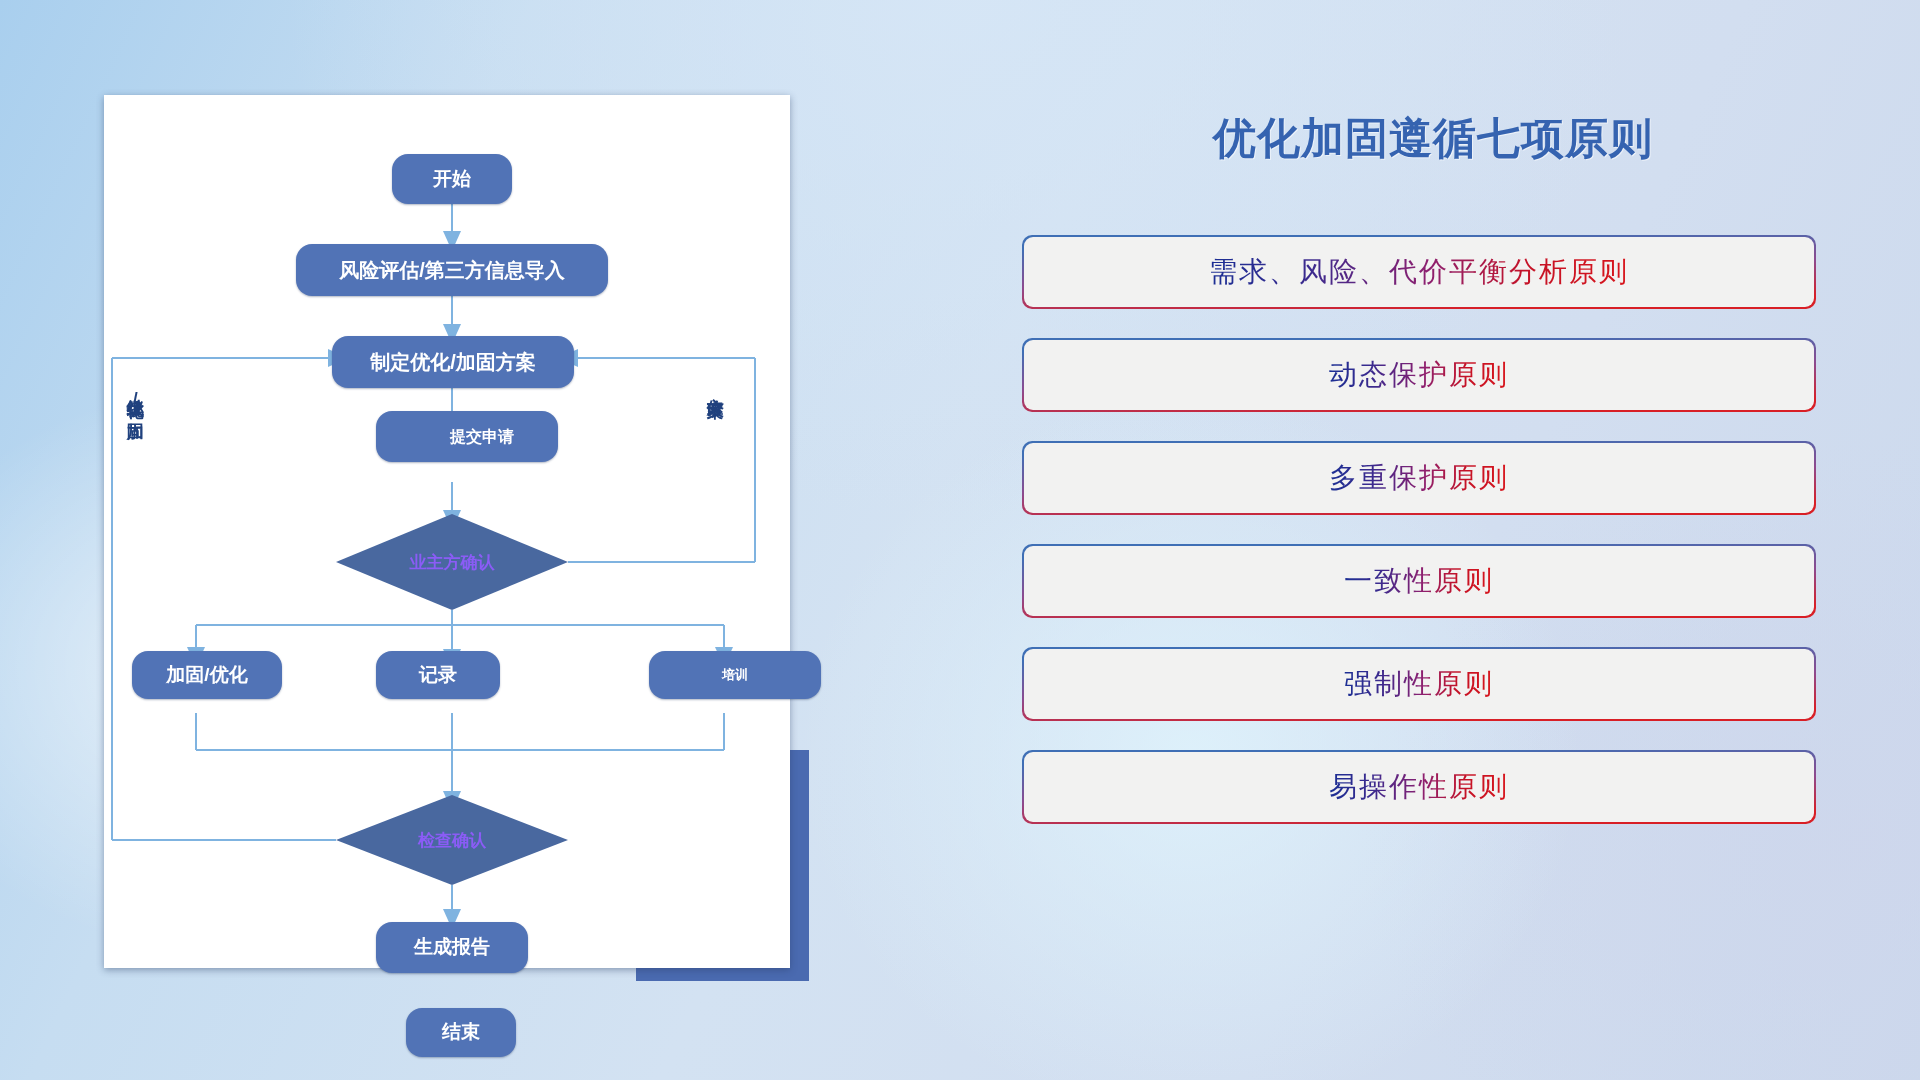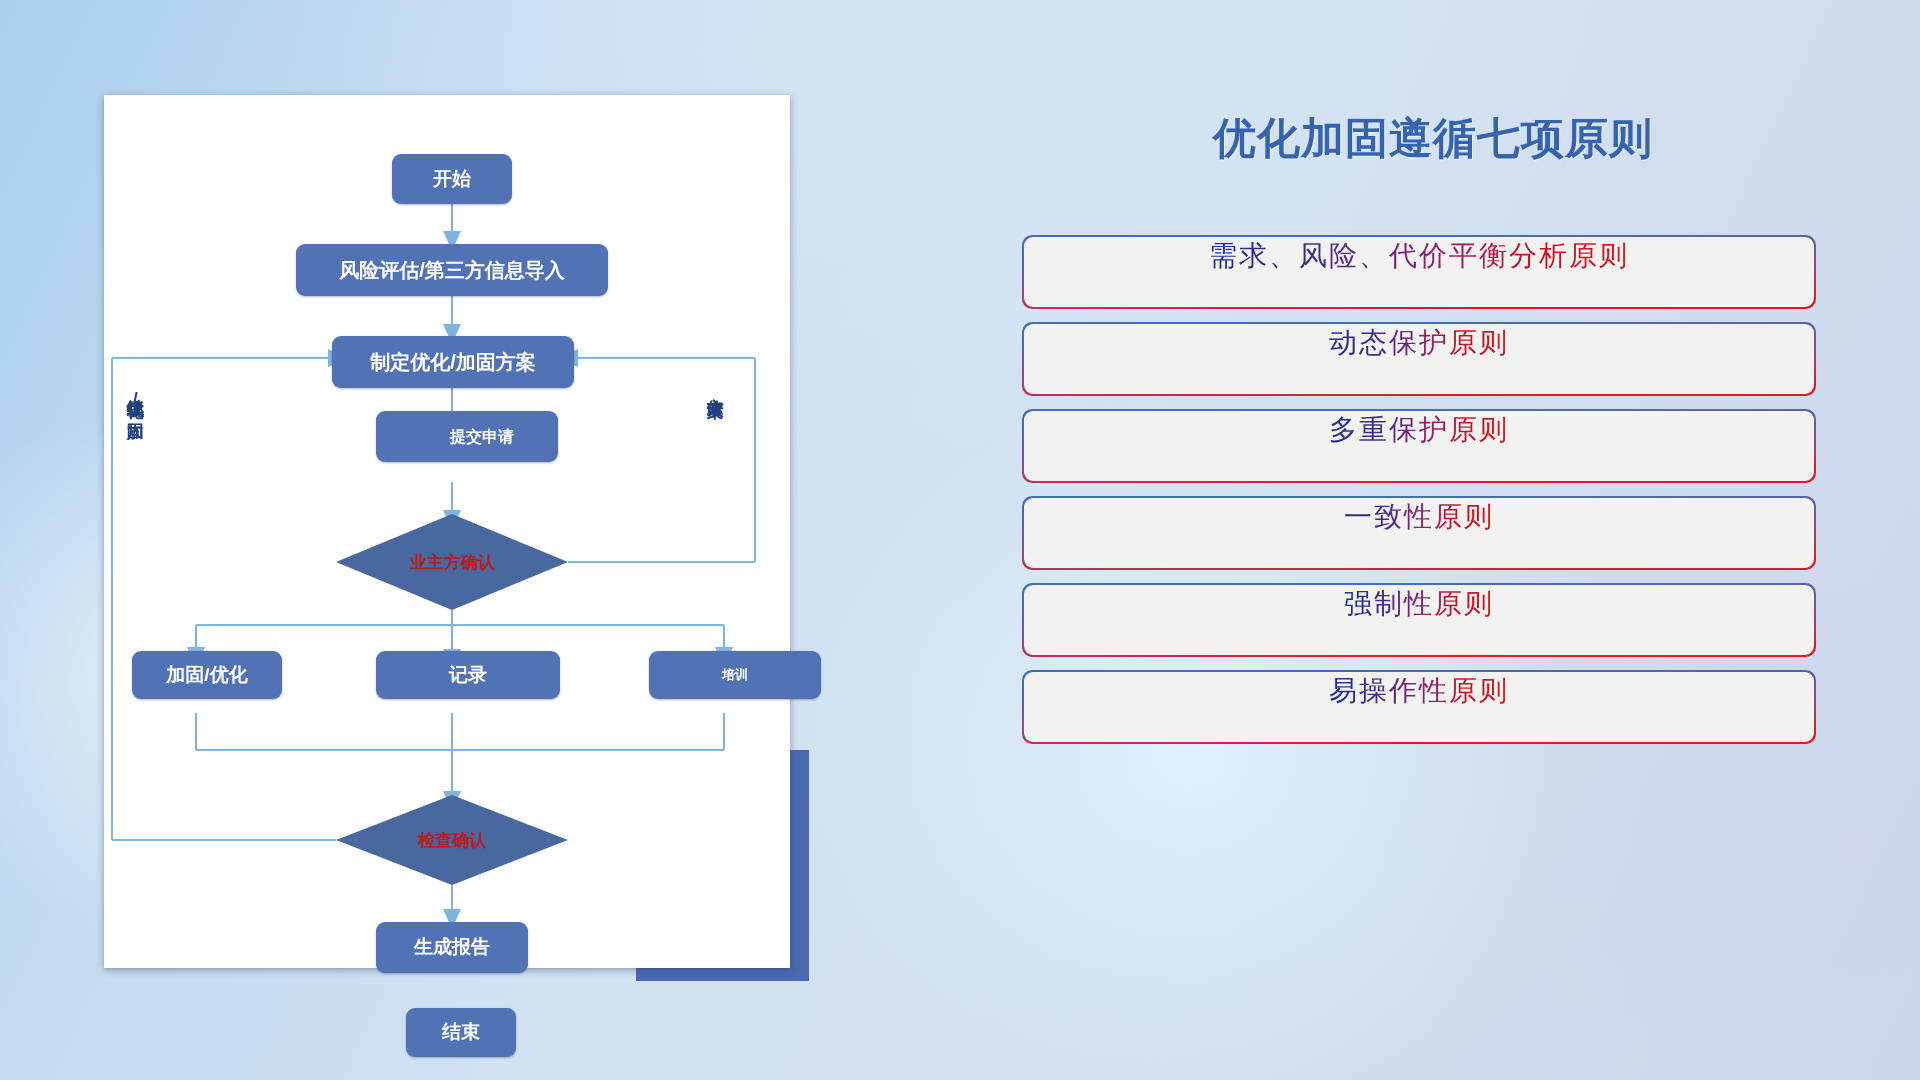--- a/index.html
+++ b/index.html
@@ -27,50 +27,50 @@
     position:absolute;left:104px;top:95px;width:686px;height:873px;
     background:#ffffff;
     box-shadow:0 2px 7px rgba(40,60,100,0.45);
   }
 
   .flow-layer{position:absolute;left:0;top:0;width:686px;height:873px;}
 
   .node{
     position:absolute;display:flex;align-items:center;justify-content:center;
     color:#ffffff;font-weight:bold;text-align:center;
-    background:#5173b6;border-radius:9px;
+    background:#5173b6;border-radius:16px;
     box-shadow:0 1px 2px rgba(30,50,90,0.35);
     line-height:1.1;
     font-family:"Liberation Sans","DejaVu Sans",sans-serif;
   }
   .diamond-wrap{position:absolute;display:flex;align-items:center;justify-content:center;}
   .diamond-wrap svg{position:absolute;left:0;top:0;}
   .diamond-wrap span{
-    position:relative;color:#b91c1c;font-weight:bold;font-size:17px;z-index:2;
+    position:relative;color:#8b5cf6;font-weight:bold;font-size:17px;z-index:2;
   }
   .vlabel{
     position:absolute;color:#20417e;font-weight:bold;font-size:17px;
     writing-mode:vertical-rl;text-orientation:upright;line-height:1.05;
     letter-spacing:1px;
   }
 
   
   #right-panel{position:absolute;left:1018px;top:80px;width:830px;height:930px;}
   #panel-title{
     position:absolute;left:0;top:30px;width:830px;text-align:center;
     font-size:43px;font-weight:bold;color:#3563b0;
     text-shadow:1px 1px 0 rgba(255,255,255,0.55);
     letter-spacing:1px;
   }
   #principle-list{position:absolute;left:6px;top:157px;width:790px;}
   .p-item{
-    position:relative;height:70px;margin-bottom:17px;
+    position:relative;height:70px;margin-bottom:33px;
     border-radius:9px;
     background:#f2f2f1;
-    display:flex;align-items:flex-start;justify-content:center;
+    display:flex;align-items:center;justify-content:center;
     box-sizing:border-box;
   }
   .p-item::before{
     content:"";position:absolute;left:-1.6px;top:-1.6px;right:-1.6px;bottom:-1.6px;
     border-radius:10px;
     background:linear-gradient(178deg,#3f6fb5 0%, #3f6fb5 14%, #8d4a8e 52%, #d81f26 88%, #d81f26 100%);
     z-index:0;
   }
   .p-item::after{
     content:"";position:absolute;left:0;top:0;right:0;bottom:0;
@@ -162,21 +162,21 @@
       <svg width="232" height="96" viewBox="0 0 232 96">
         <polygon points="116,0 232,48 116,96 0,48" fill="#49689f"></polygon>
       </svg>
       <span>业主方确认</span>
     </div>
 
     <div class="node" style="left:28px;top:556px;width:150px;height:48px;font-size:19px;">
       <span>加固/优化</span>
     </div>
 
-    <div class="node" style="left:272px;top:556px;width:184px;height:48px;font-size:19px;">
+    <div class="node" style="left:272px;top:556px;width:124px;height:48px;font-size:19px;">
       <span>记录</span>
     </div>
 
     <div class="node" style="left:545px;top:556px;width:172px;height:48px;font-size:13px;">
       <span>培训</span>
     </div>
 
     <div class="diamond-wrap" style="left:232px;top:700px;width:232px;height:90px;">
       <svg width="232" height="90" viewBox="0 0 232 90">
         <polygon points="116,0 232,45 116,90 0,45" fill="#49689f"></polygon>

